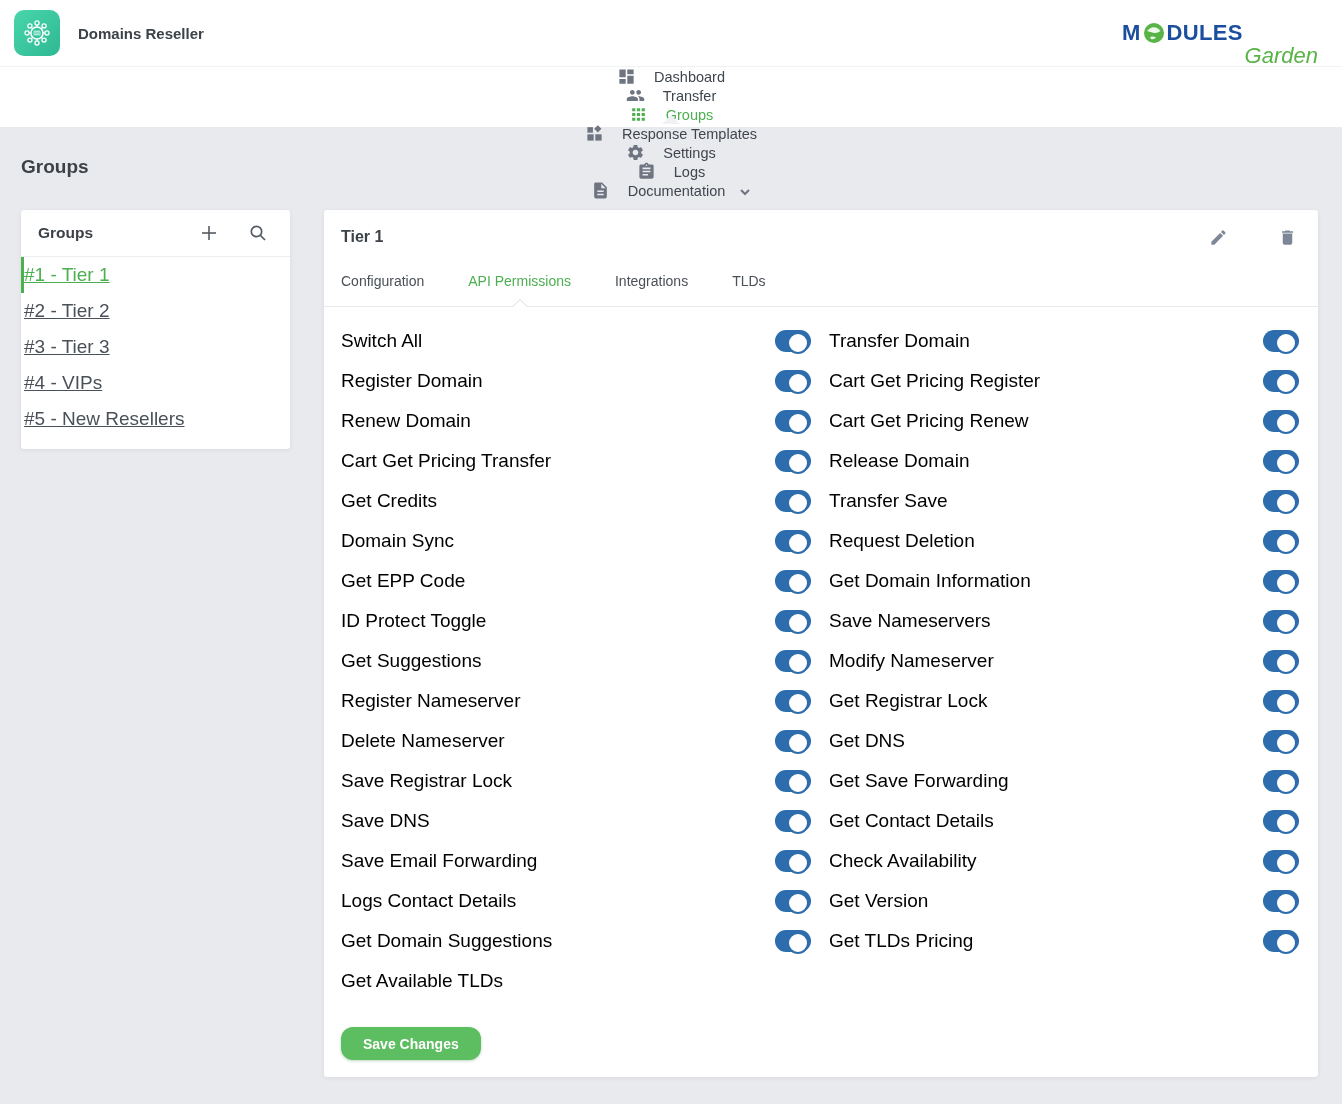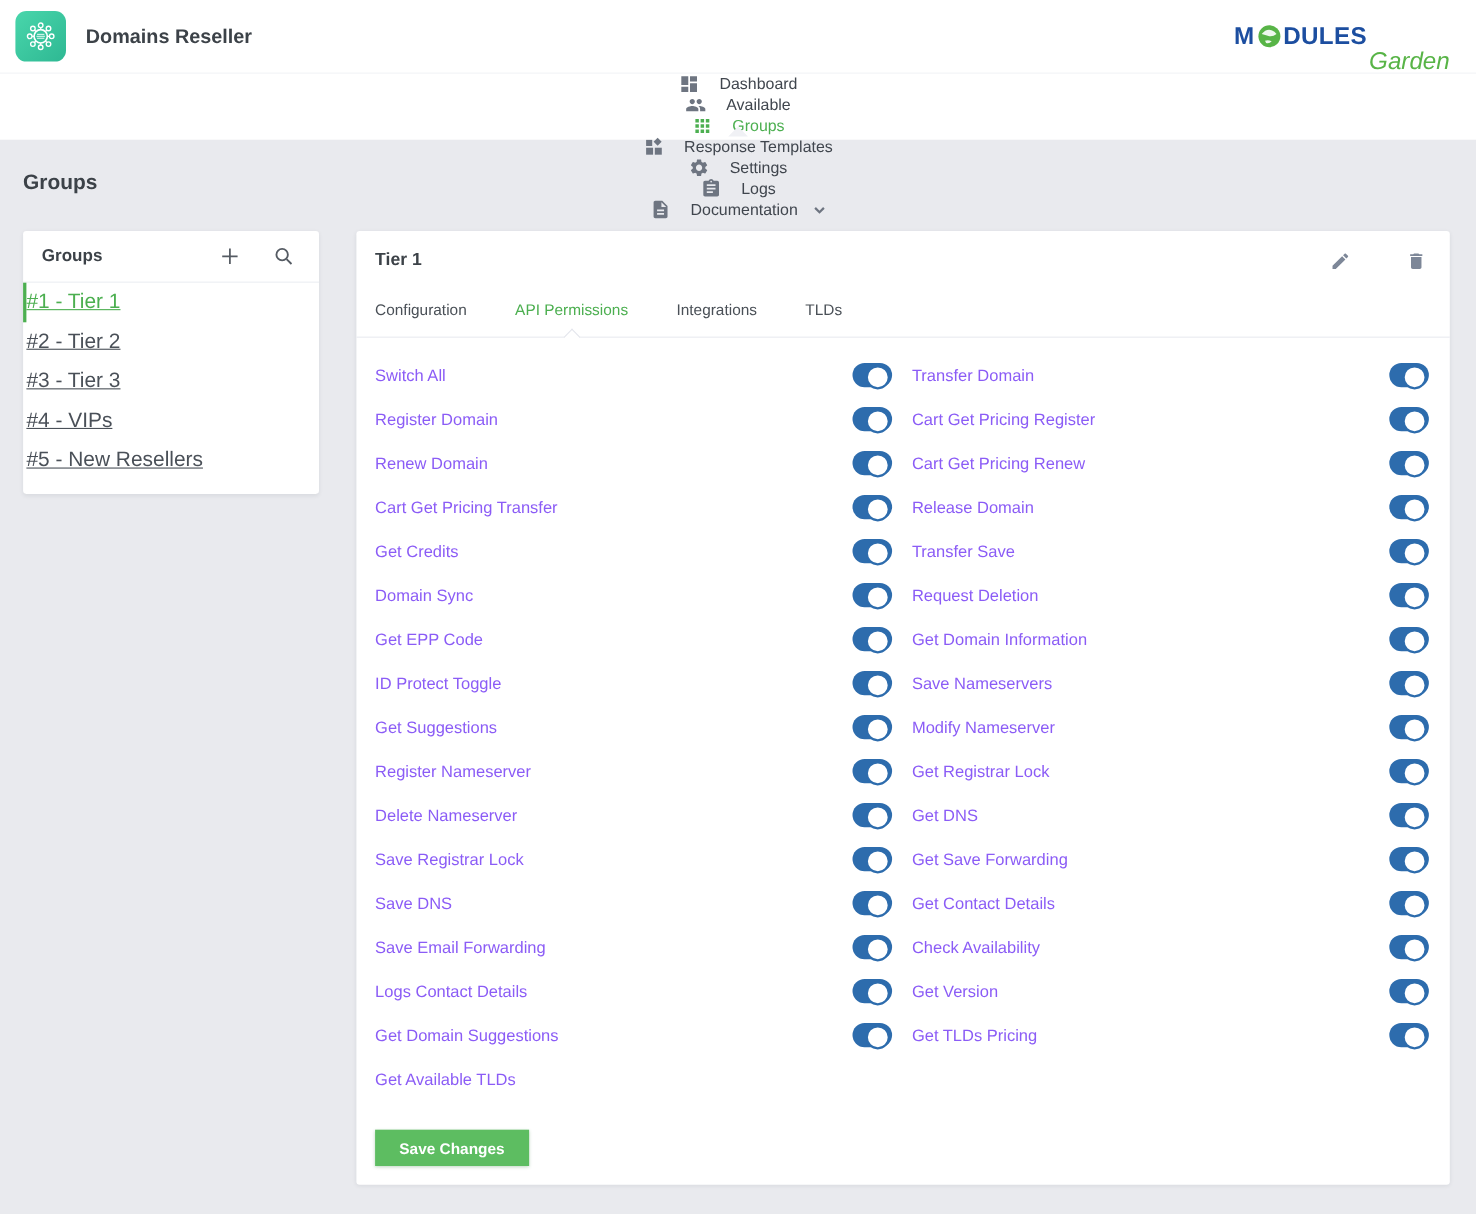--- a/index.html
+++ b/index.html
@@ -15,21 +15,21 @@
   .app-header {
     height:67px; background:#ffffff; display:flex; align-items:center;
     padding:0 24px 0 14px; border-bottom:1px solid #f1f2f4;
   }
   .app-icon {
     width:46px; height:46px; border-radius:10px;
     background:linear-gradient(135deg,#49d6ab,#2eb893);
     display:flex; align-items:center; justify-content:center;
     flex:0 0 auto;
   }
-  .app-title { font-size:18px; font-weight:700; margin-left:18px; color:#3c4248; }
+  .app-title { font-size:15px; font-weight:700; margin-left:18px; color:#3c4248; }
   .header-spacer { flex:1; }
   .brand-logo { display:flex; align-items:center; gap:1px; user-select:none; }
   .brand-logo .lg-blue { color:#1c4ea0; font-weight:700; font-size:22px; letter-spacing:.3px; }
   .brand-logo .lg-green { color:#58b447; font-weight:300; font-style:italic; font-size:22px; margin-left:1px;margin-top:45px; }
   .brand-globe { width:22px; height:22px; margin:0 1px; }
 
   
   .app-nav {
     height:60px; background:#ffffff; display:flex; align-items:center;
     padding:0 8px; position:relative;flex-direction:column;
@@ -102,36 +102,36 @@
     transform:translateX(-50%) rotate(45deg);
   }
 
   .perm-grid {
     display:grid; grid-template-columns:1fr 1fr; column-gap:18px;
     padding:14px 19px 0 17px;
   }
   .perm-cell {
     height:40px; display:flex; align-items:center; justify-content:space-between;
   }
-  .perm-label { font-size:15px; color:#8b5cf6; }
+  .perm-label { font-size:19px; color:#000000; }
 
   .switch {
     width:36px; height:22px; border-radius:11px; background:#2d6cad;
     position:relative; flex:0 0 auto; cursor:pointer;
   }
   .switch.on::after {
     content:""; position:absolute; top:2px; right:2px;
     width:18px; height:18px; border-radius:50%;
     background:#fff; border:2px solid #2d6cad;
   }
 
   .panel-footer { padding:26px 0 17px 17px; }
   .save-btn {
     background:#5dbd61; color:#fff; font-weight:700; font-size:14px;
-    font-family:inherit; border:none; border-radius:0;
+    font-family:inherit; border:none; border-radius:12px;
     padding:0 22px; height:33px; cursor:pointer;
     box-shadow:0 1px 3px rgba(40,120,50,.3);
   }
 </style>
 </head>
 <body>
 
 <header class="app-header">
   <div class="app-icon">
     <svg width="34" height="34" viewBox="0 0 46 46">
@@ -184,21 +184,21 @@
       </span>
     <span class="nav-label">Dashboard</span>
 
   </div>
     <div class="nav-item">
     <span class="nav-icon">
         <svg viewBox="0 0 24 24">
           <path d="M16 11c1.66 0 2.99-1.34 2.99-3S17.66 5 16 5c-1.66 0-3 1.34-3 3s1.34 3 3 3zm-8 0c1.66 0 2.99-1.34 2.99-3S9.66 5 8 5C6.34 5 5 6.34 5 8s1.34 3 3 3zm0 2c-2.33 0-7 1.17-7 3.5V19h14v-2.5c0-2.33-4.67-3.5-7-3.5zm8 0c-.29 0-.62.02-.97.05 1.16.84 1.97 1.97 1.97 3.45V19h6v-2.5c0-2.33-4.67-3.5-7-3.5z"></path>
         </svg>
       </span>
-    <span class="nav-label">Available</span>
+    <span class="nav-label">Transfer</span>
 
   </div>
     <div class="nav-item active">
     <span class="nav-icon">
         <svg viewBox="0 0 24 24">
           <path d="M4 8h4V4H4v4zm6 12h4v-4h-4v4zm-6 0h4v-4H4v4zm0-6h4v-4H4v4zm6 0h4v-4h-4v4zm6-10v4h4V4h-4zm-6 4h4V4h-4v4zm6 6h4v-4h-4v4zm0 6h4v-4h-4v4z"></path>
         </svg>
       </span>
     <span class="nav-label">Groups</span>
 

